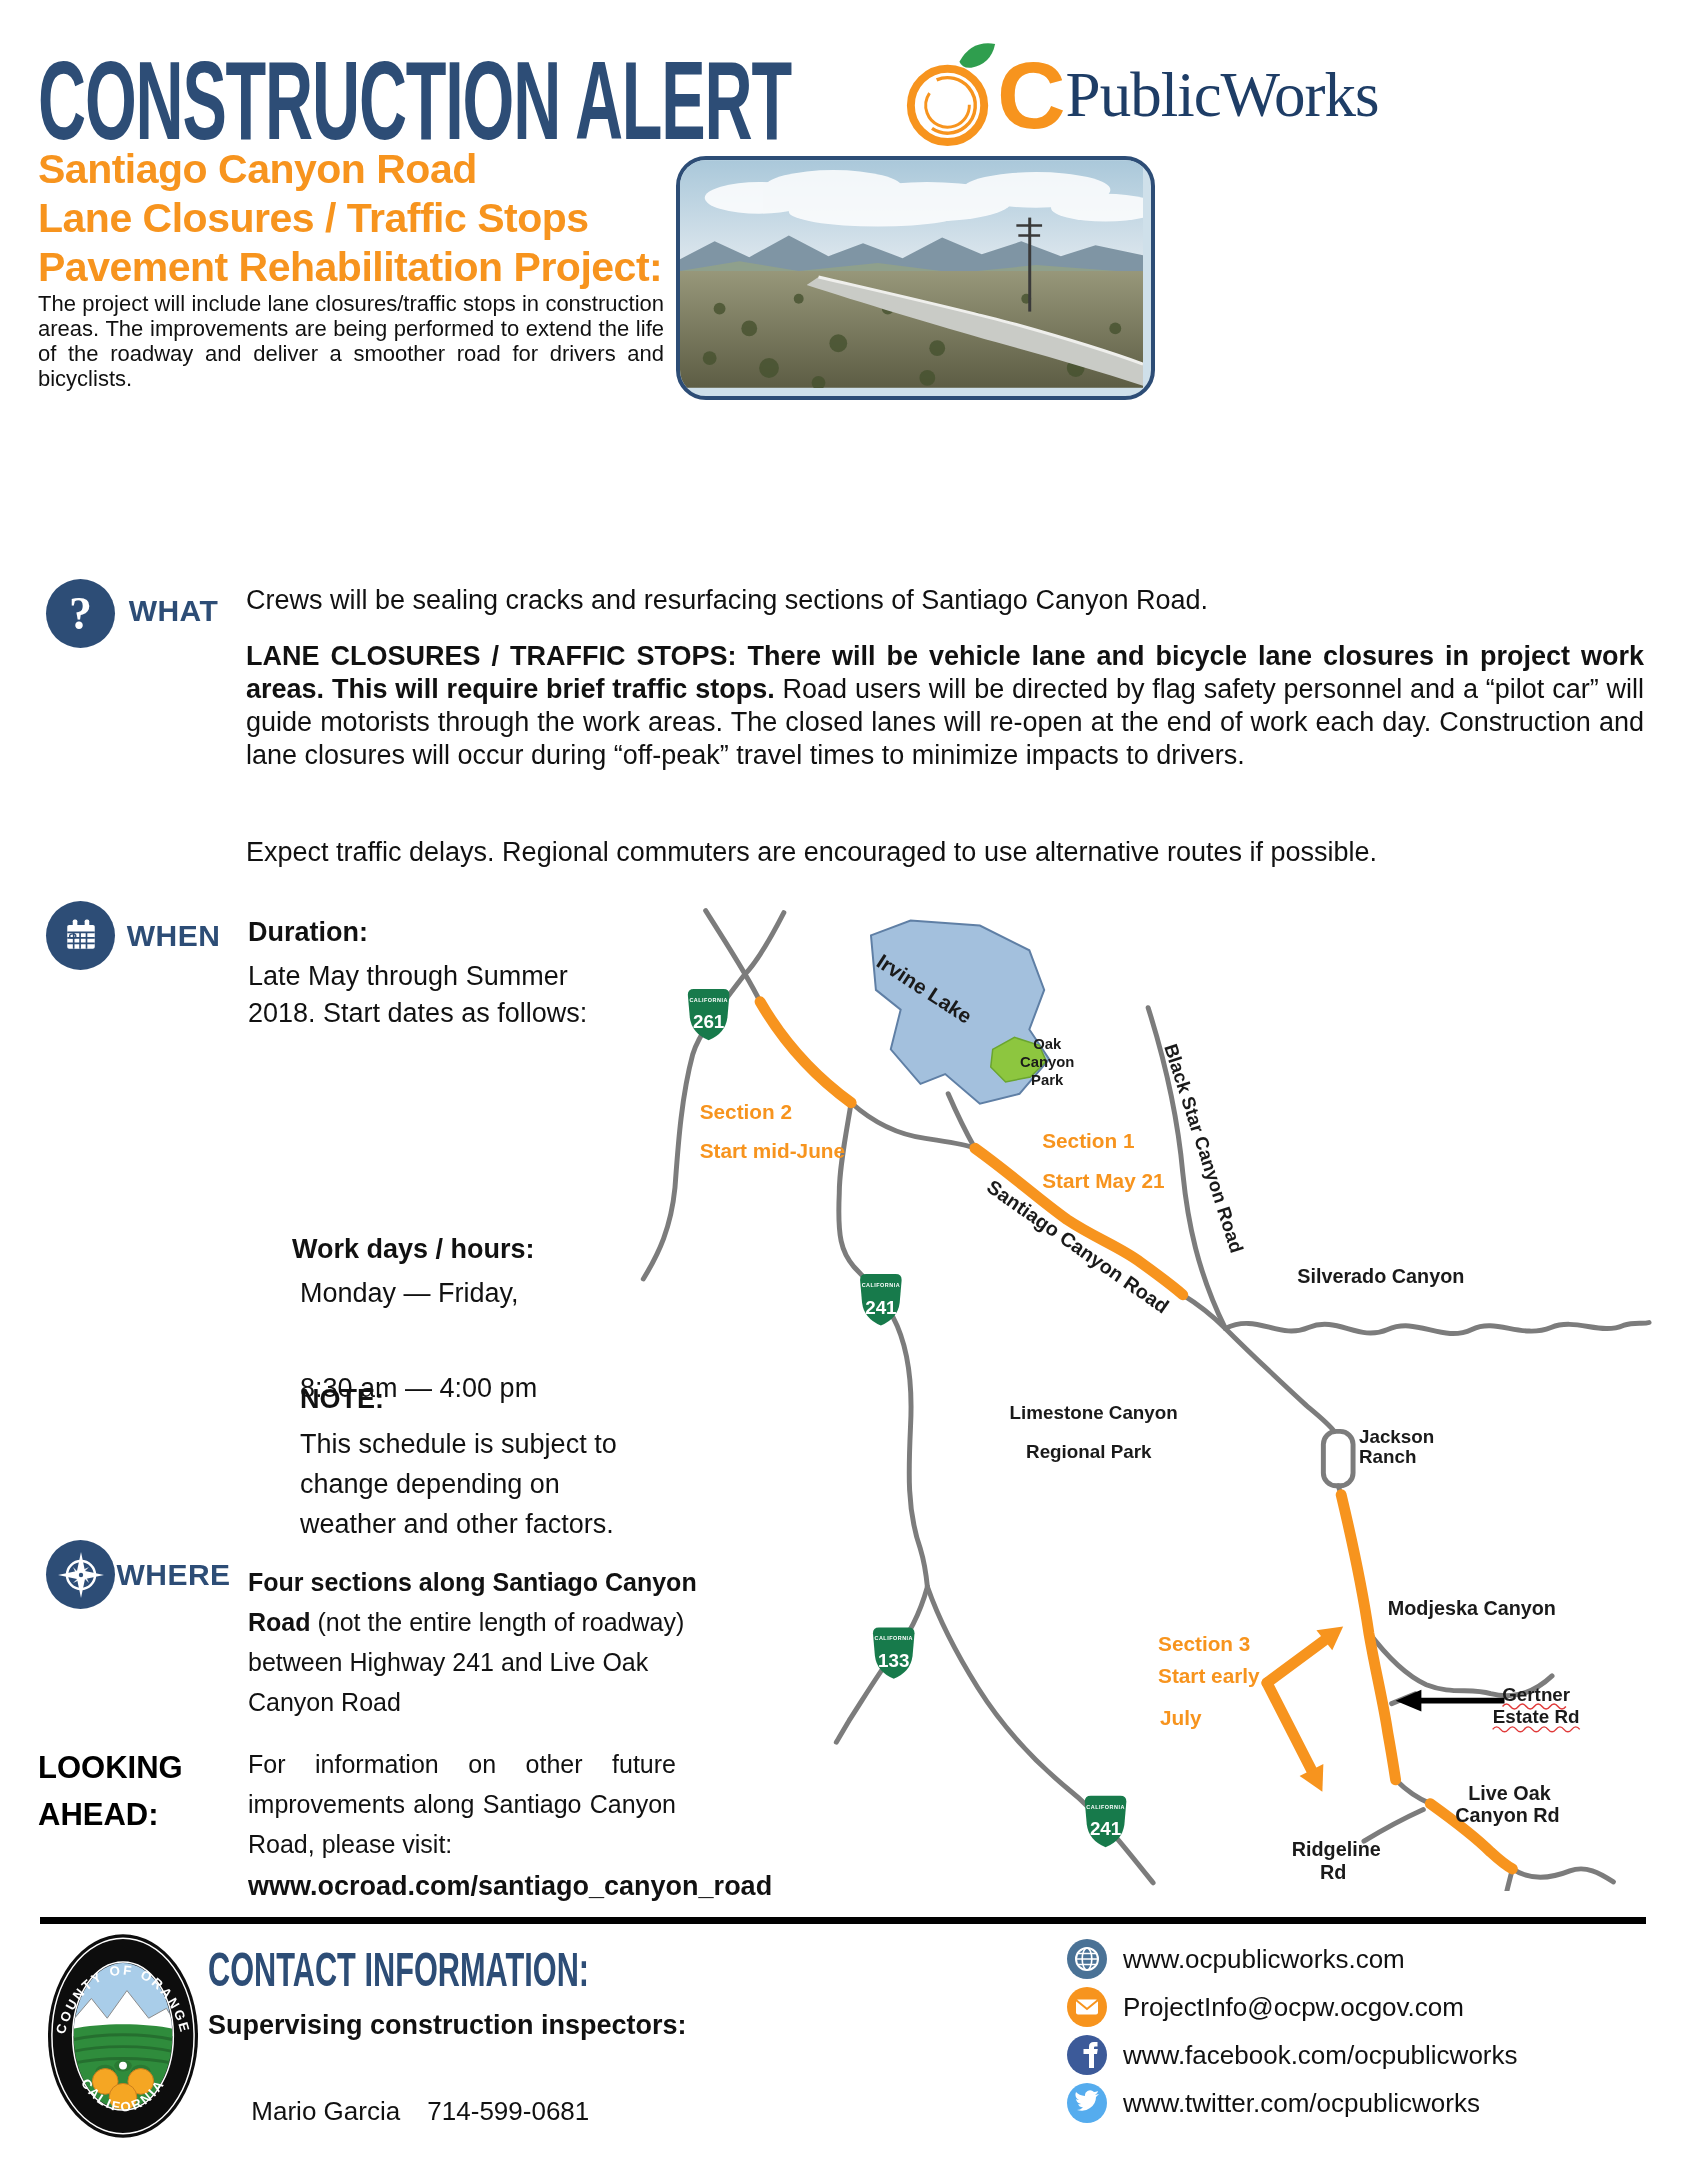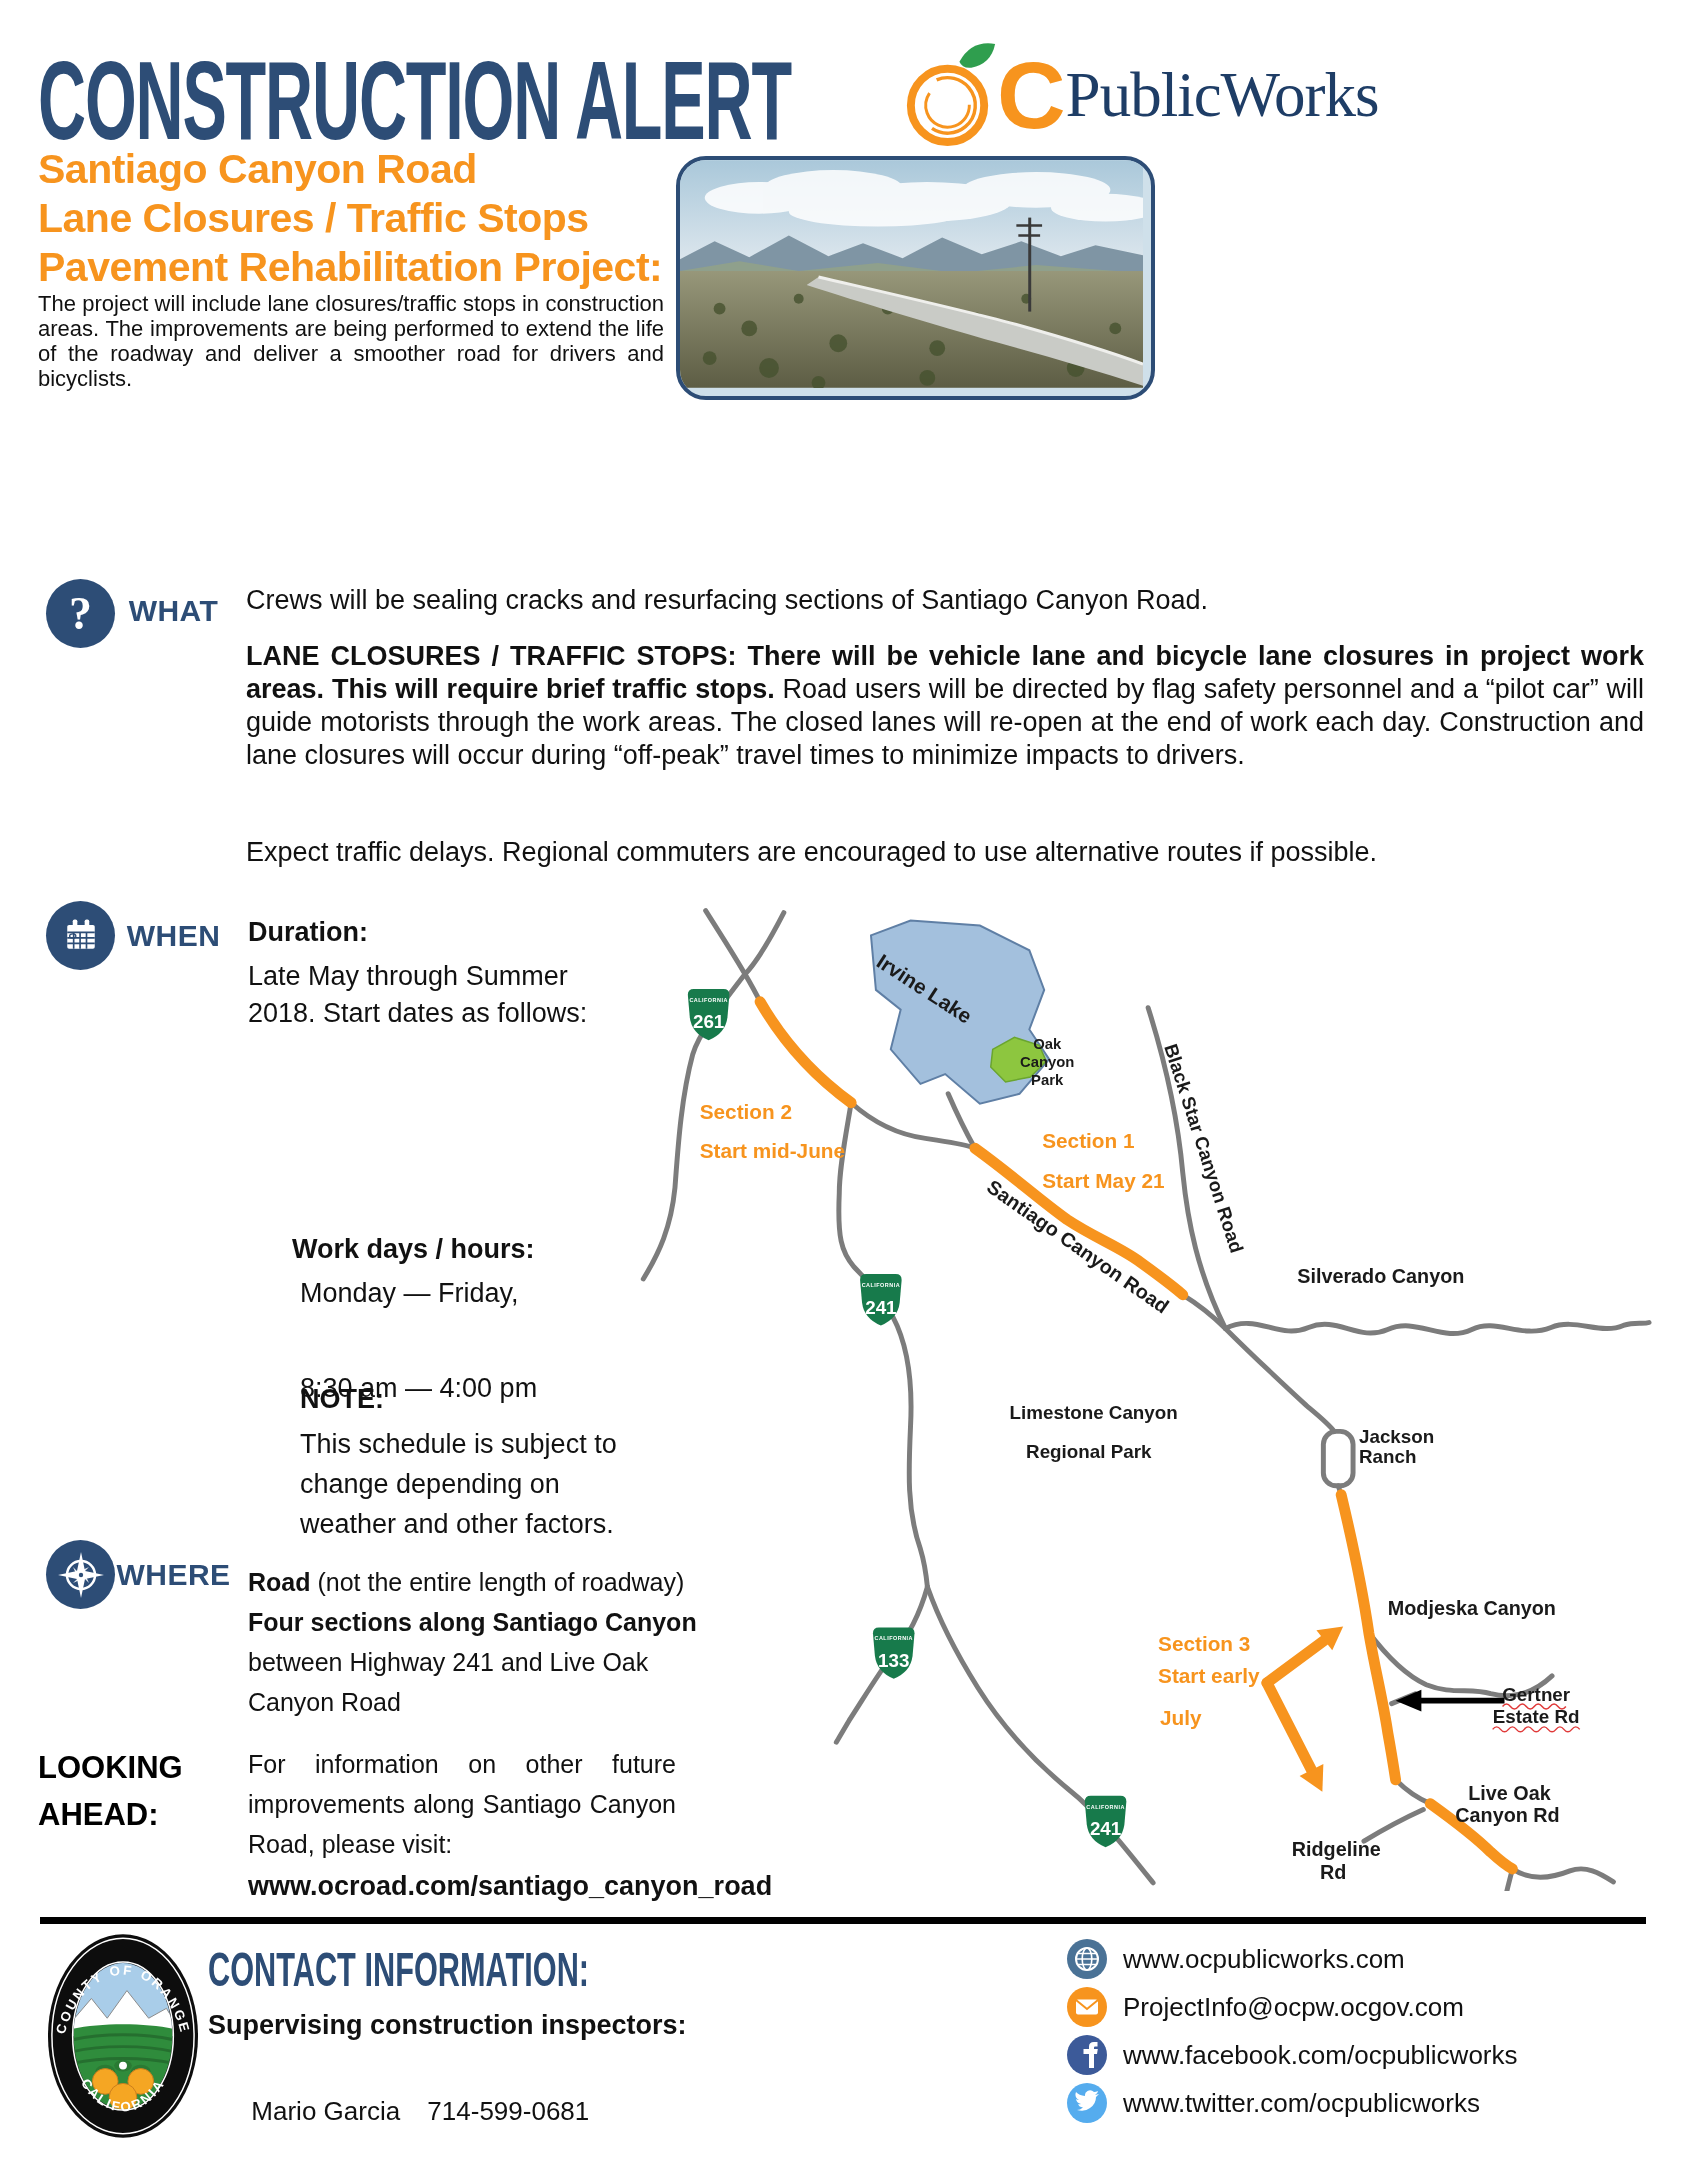--- a/index.html
+++ b/index.html
@@ -150,22 +150,22 @@
   <div class="abs icon-circle" style="left:46px;top:1540px;">
     <svg width="50" height="50" viewBox="-25 -25 50 50">
       <circle cx="0" cy="0" r="14" fill="none" stroke="#ffffff" stroke-width="2.5"></circle>
       <polygon points="0,-23 4,-4 23,0 4,4 0,23 -4,4 -23,0 -4,-4" fill="#ffffff"></polygon>
       <polygon points="8,-8 3,-3 8,8 3,3 -8,8 -3,3 -8,-8 -3,-3" fill="#ffffff" opacity="0.9"></polygon>
       <circle cx="0" cy="0" r="2.2" fill="#2d4d76"></circle>
     </svg>
   </div>
   <div class="abs section-label" style="left:109px;top:1558px;">WHERE</div>
   <div class="abs" style="left:248px;top:1562px;">
+    <div class="where-line"><span class="bold">Four sections along Santiago Canyon</span><span></span></div>
     <div class="where-line"><span class="bold">Road</span><span> (not the entire length of roadway)</span></div>
-    <div class="where-line"><span class="bold">Four sections along Santiago Canyon</span><span></span></div>
     <div class="where-line"><span class="bold"></span><span>between Highway 241 and Live Oak</span></div>
     <div class="where-line"><span class="bold"></span><span>Canyon Road</span></div>
   </div>
 
   <div class="abs looking-label" style="left:38px;top:1744px;">
     <div>LOOKING</div>
     <div>AHEAD:</div>
   </div>
   <div class="abs looking-text" style="left:248px;top:1744px;width:428px;">For information on other future improvements along Santiago Canyon Road, please visit:</div>
   <div class="abs link-bold" style="left:248px;top:1871px;">www.ocroad.com/santiago_canyon_road</div>

